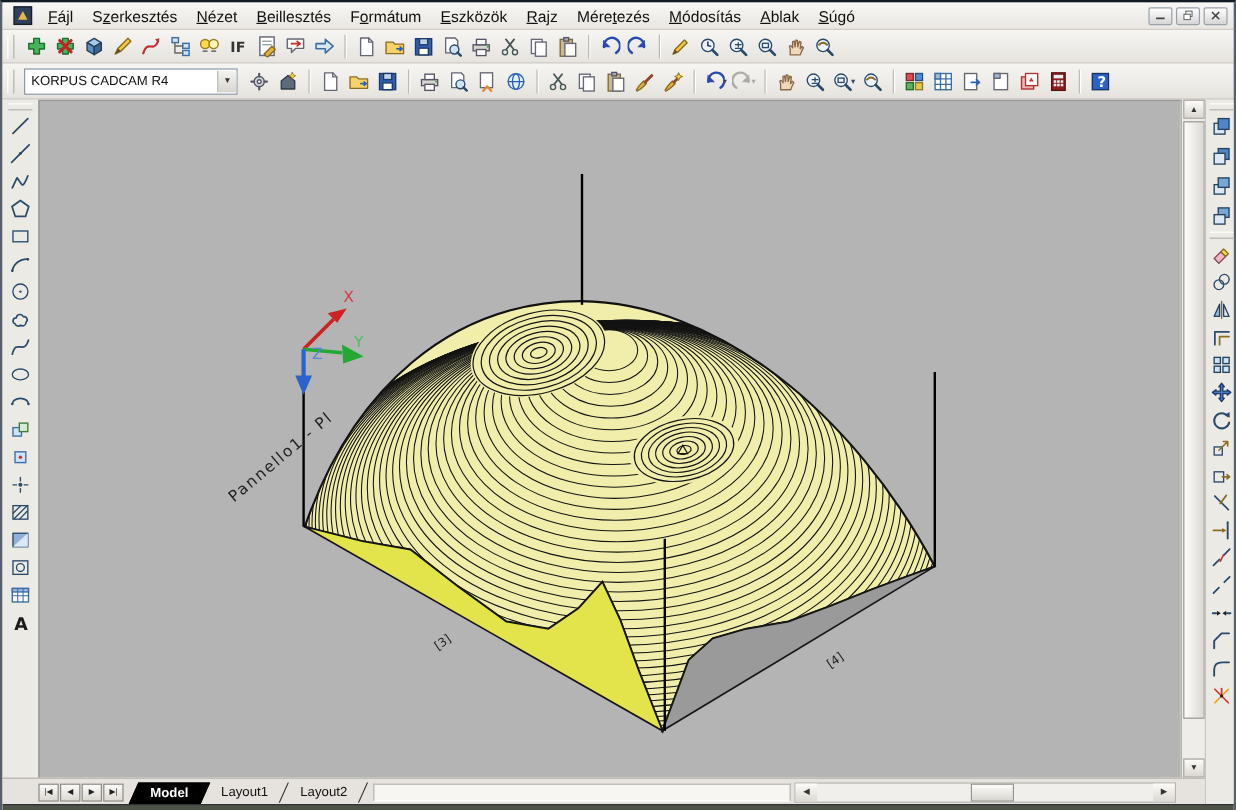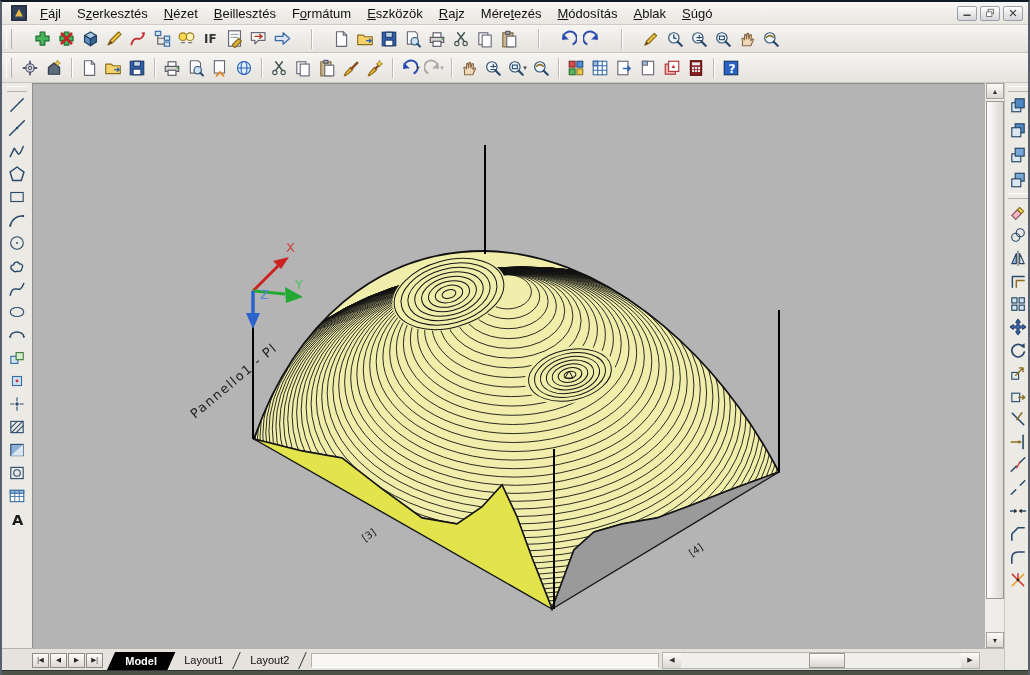--- a/index.html
+++ b/index.html
@@ -11,21 +11,21 @@
     background:linear-gradient(#f8f7f5,#e9e6e1);border-bottom:1px solid #cfccc6;padding-left:4px;}
   .app-ic{width:18px;height:18px;margin:0 4px;}
   .menu-item{padding:2px 8px;font-size:13px;color:#111;white-space:nowrap;cursor:default;}
   .menu-item u{text-decoration:underline;}
   .win-controls{margin-left:auto;display:flex;gap:3px;padding-right:5px;}
   .win-btn{width:20px;height:15px;background:linear-gradient(#fefefe,#d6d6d6);
     border:1px solid #98a0aa;border-radius:2px;display:flex;align-items:center;justify-content:center;padding:0;}
   
   .trow{position:absolute;left:0;right:0;display:flex;align-items:center;
     background:linear-gradient(#f6f5f2,#e6e3de);border-bottom:1px solid #c9c6c0;}
-  #row2{top:23px;height:27px;gap:12px;}
+  #row2{top:23px;height:27px;}
   #row3{top:51px;height:29px;}
   .tbgroup{display:flex;align-items:center;padding:0 2px;}
   .tbsep{width:1px;height:20px;background:#bdbab4;margin:0 3px;box-shadow:1px 0 0 #fff;}
   .grip-v{width:4px;height:20px;margin:0 4px;border-left:1px solid #fff;border-right:1px solid #b5b2ac;}
   .grip-h{width:20px;height:4px;margin:3px 0;border-top:1px solid #fff;border-bottom:1px solid #b5b2ac;}
   .tbtn{position:relative;width:24px;height:24px;display:flex;align-items:center;justify-content:center;
     background:transparent;border:1px solid transparent;padding:0;}
   .tbtn.disabled{opacity:.4;filter:grayscale(1);}
   .dd{font-size:7px;color:#445;margin-left:-2px;}
   
@@ -304,20 +304,24 @@
             <circle cx="7" cy="7" r="4.6" fill="#eef4fb" stroke="#2a4a6b"></circle>
             <path d="M4,6.5 Q7,3.5 10,6.5" fill="none" stroke="#8a6d1e" stroke-width="1.4" stroke-linejoin="round" stroke-linecap="round"></path>
             <line x1="10.4" y1="10.4" x2="14" y2="14" stroke="#2a4a6b" stroke-width="2" stroke-linecap="round"></line>
           </svg>
         </button>
       </div>
   </div>
 
   <div class="trow" id="row3">
     <div class="grip-v"></div>
+    <div class="combo">
+      <span class="combo-text">KORPUS CADCAM R4</span>
+      <span class="combo-btn">▼</span>
+    </div>
     <div class="tbgroup">
         <button class="tbtn">
           <svg width="18" height="18" viewBox="0 0 16 16">
             <circle cx="8" cy="8" r="3.8" fill="#cfd6dd" stroke="#556"></circle>
             <circle cx="8" cy="8" r="1.4" fill="#fff" stroke="#556"></circle>
             <line x1="8" y1="2.2" x2="8" y2="4.2" stroke="#556" stroke-width="1.6" stroke-linecap="round"></line>
             <line x1="8" y1="11.8" x2="8" y2="13.8" stroke="#556" stroke-width="1.6" stroke-linecap="round"></line>
             <line x1="2.2" y1="8" x2="4.2" y2="8" stroke="#556" stroke-width="1.6" stroke-linecap="round"></line>
             <line x1="11.8" y1="8" x2="13.8" y2="8" stroke="#556" stroke-width="1.6" stroke-linecap="round"></line>
           </svg>

